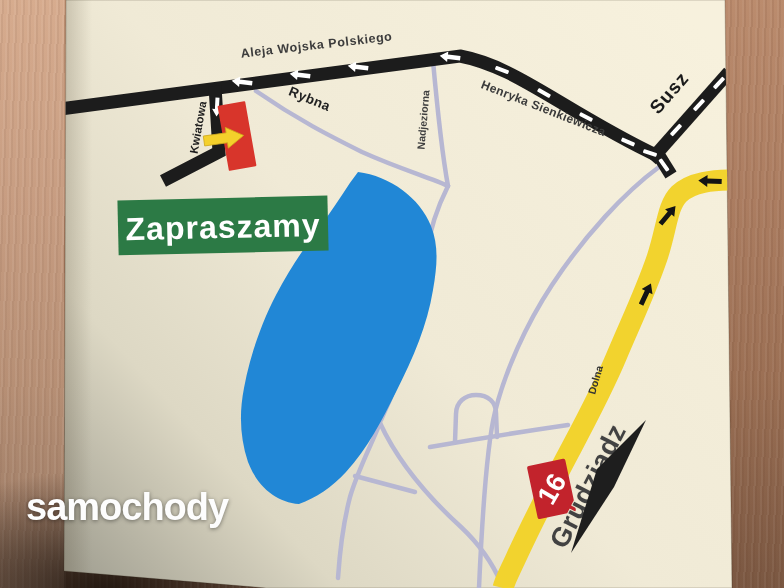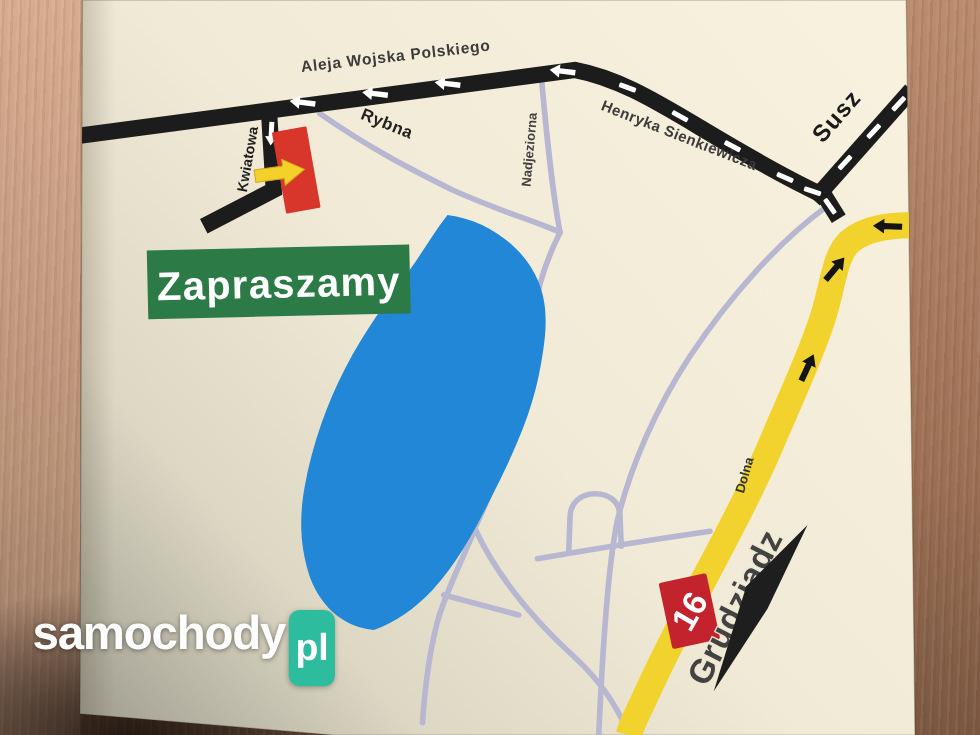--- a/index.html
+++ b/index.html
@@ -125,18 +125,15 @@
     </g>
     <text class="map-label" x="552" y="489" transform="rotate(-60 552 489)" text-anchor="middle" dominant-baseline="central" font-size="27" font-weight="bold" fill="#ffffff">16</text>
 
     <text class="map-label" x="588" y="486" transform="rotate(-63 588 486)" text-anchor="middle" dominant-baseline="central" font-size="27" font-weight="bold" fill="#424242" stroke="#ece6d2" stroke-width="2" paint-order="stroke" letter-spacing="0.5">Grudziądz</text>
     <polygon points="646,420 614,487 571,553 597,469" fill="#1e1e1e"></polygon>
   </g>
 </svg>
 
 <div class="watermark">
   <span class="brand">samochody</span>
-  <span class="tld-box">
-    <span class="tld">pl</span>
-  </span>
 </div>
 
 </div>
 
 </body></html>

